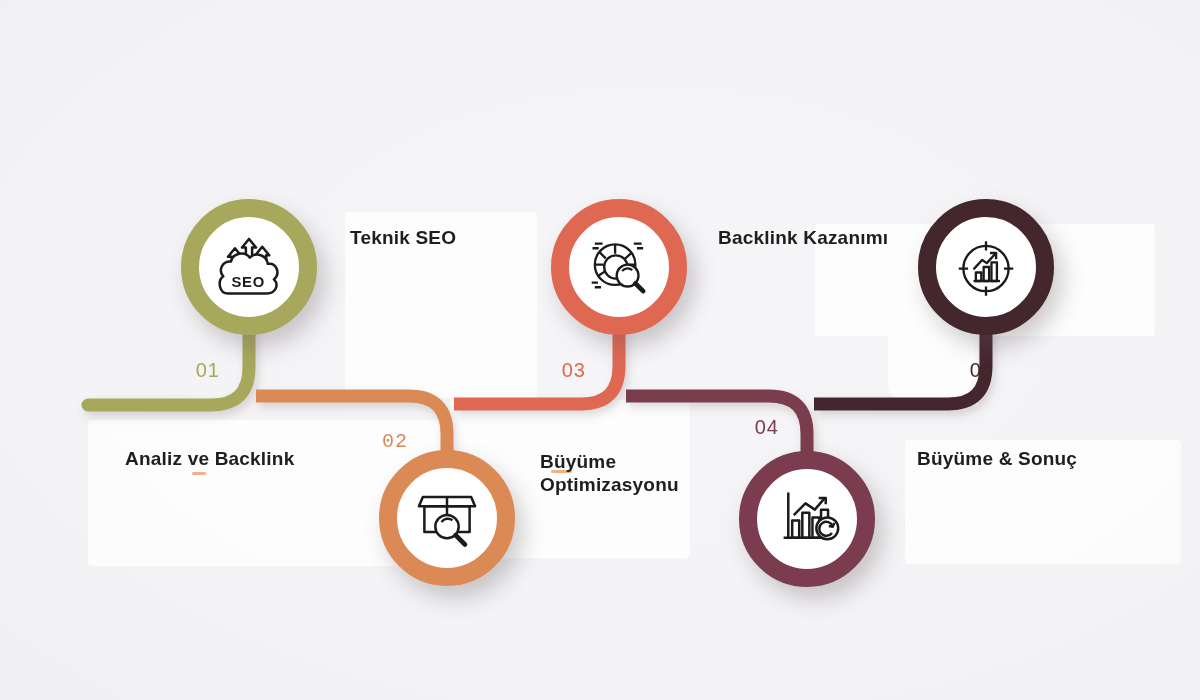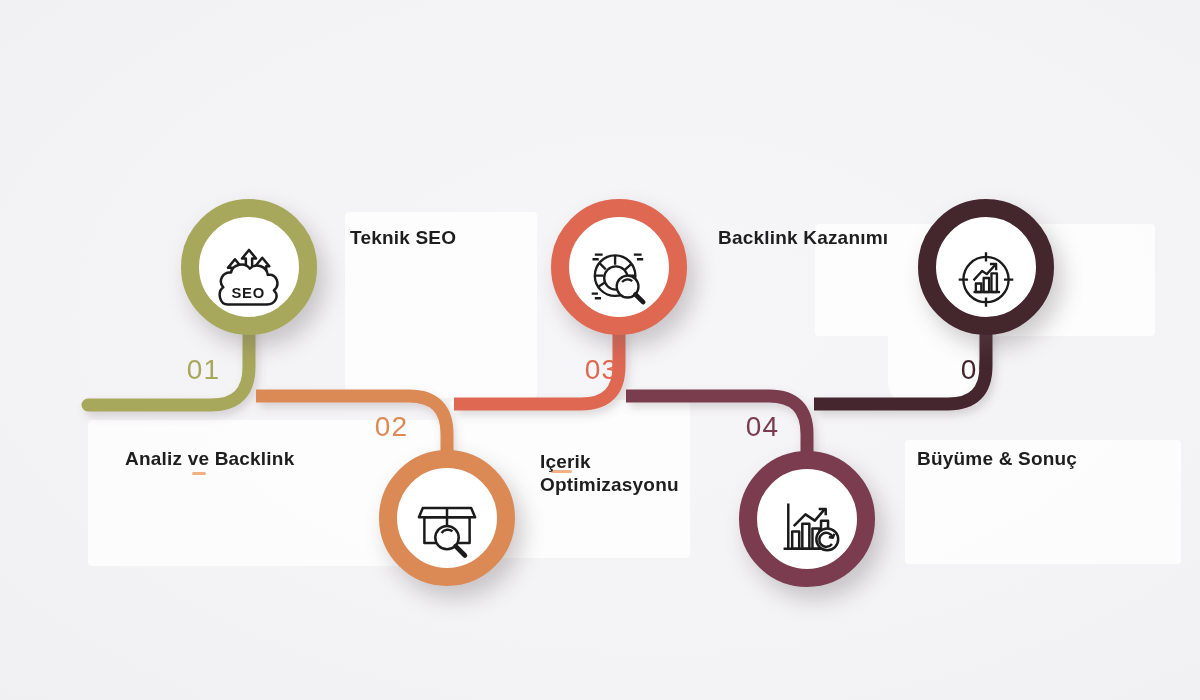--- a/index.html
+++ b/index.html
@@ -11,45 +11,45 @@
   .panel{position:absolute;background:rgba(255,255,255,.78);border-radius:4px;}
   .p1{left:88px;top:420px;width:372px;height:146px;}
   .p2{left:345px;top:212px;width:192px;height:186px;}
   .p3{left:450px;top:400px;width:240px;height:158px;}
   .p4{left:815px;top:224px;width:340px;height:112px;}
   .p5{left:888px;top:336px;width:90px;height:70px;border-radius:0 0 0 24px;}
   .p6{left:905px;top:440px;width:276px;height:124px;}
   .snake{position:absolute;left:0;top:0;width:1200px;height:700px;}
   .num{
     position:absolute;width:36px;text-align:right;
-    font-size:28px;line-height:28px;font-weight:400;letter-spacing:1px;
+    font-size:20px;line-height:28px;font-weight:400;letter-spacing:1px;
     color:var(--c);
   }
   .n1{left:184px;top:356px;}
-  .n2{left:372px;top:413px;}
-  .n3{left:582px;top:356px;}
+  .n2{left:372px;top:428px;font-family:Liberation Mono, monospace;}
+  .n3{left:550px;top:356px;}
   .n4{left:743px;top:413px;}
   .n5{left:918px;top:356px;margin-left:40px;}
   .label{
     position:absolute;font-size:19px;line-height:23px;font-weight:700;color:#1e1e1e;
     letter-spacing:.2px;
   }
   .l1{left:125px;top:447px;}
   .l2{left:350px;top:226px;}
   .l3{left:540px;top:450px;width:150px;}
   .l4{left:718px;top:226px;}
   .l5{left:917px;top:447px;}
   .dash{position:absolute;height:3px;border-radius:2px;background:#f0b285;}
   .d1{left:192px;top:472px;width:14px;}
   .d2{left:551px;top:470px;width:21px;}
   .ring{
     position:absolute;width:100px;height:100px;border-radius:50%;
     border:18px solid var(--c);background:#fff;
     box-shadow:8px 12px 22px rgba(95,85,92,.30);
-    display:flex;align-items:flex-end;justify-content:center;
+    display:flex;align-items:center;justify-content:center;
   }
   .c1{left:181px;top:199px;}
   .c2{left:379px;top:450px;}
   .c3{left:551px;top:199px;}
   .c4{left:739px;top:451px;}
   .c5{left:918px;top:199px;}
   .icon{width:78px;height:78px;}
 </style>
 </head>
 <body>
@@ -82,21 +82,21 @@
   <div class="dash d2"></div>
 
   <div class="num n1" style="--c: #a8a85c;">01</div>
   <div class="num n2" style="--c: #dc8a55;">02</div>
   <div class="num n3" style="--c: #df6852;">03</div>
   <div class="num n4" style="--c: #7a3c4e;">04</div>
   <div class="num n5" style="--c: #44262d;">05</div>
 
   <div class="label l1">Analiz ve Backlink</div>
   <div class="label l2">Teknik SEO</div>
-  <div class="label l3">Içerik Optimizasyonu</div>
+  <div class="label l3">Büyüme Optimizasyonu</div>
   <div class="label l5">Büyüme &amp; Sonuç</div>
   <div class="label l4">Backlink Kazanımı</div>
 
   <div class="ring c1" style="--c: #a8a85c;">
     <svg class="icon" viewBox="0 0 100 100">
       <g stroke="#1b1b1b" stroke-width="3.2" fill="#fff" stroke-linejoin="round">
         <path d="M28 58 V37 H23 L32 26 L41 37 H36 V58 Z"></path>
         <path d="M46 58 V25 H41 L50 14 L59 25 H54 V58 Z"></path>
         <path d="M63 58 V35 H58 L67 24 L76 35 H72 V58 Z"></path>
         <path d="M23 84 H73 C84 84 89 73 82 66 C91 58 85 44 74 46 C73 35 59 30 51 38 C45 29 29 32 27 43 C16 42 10 54 17 62 C9 68 12 84 23 84 Z"></path>

